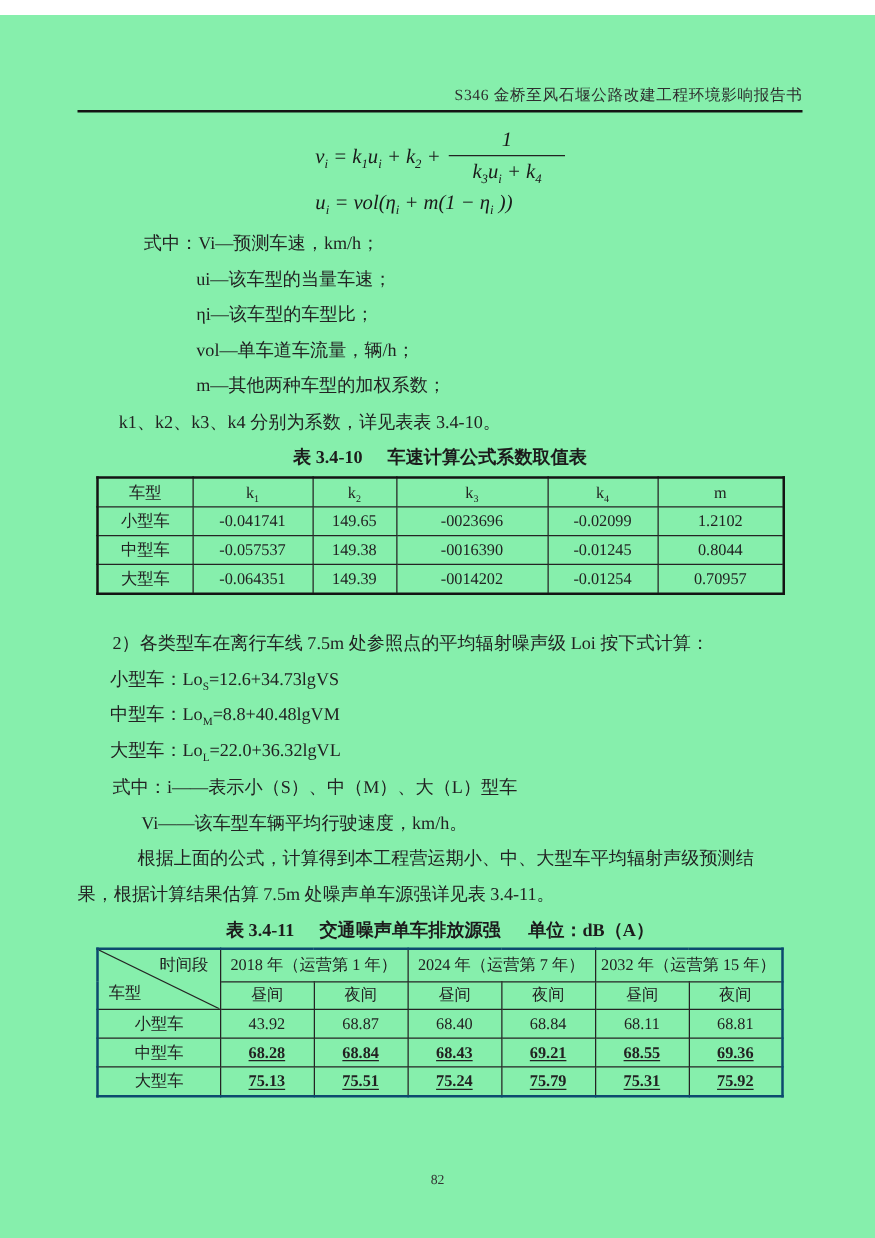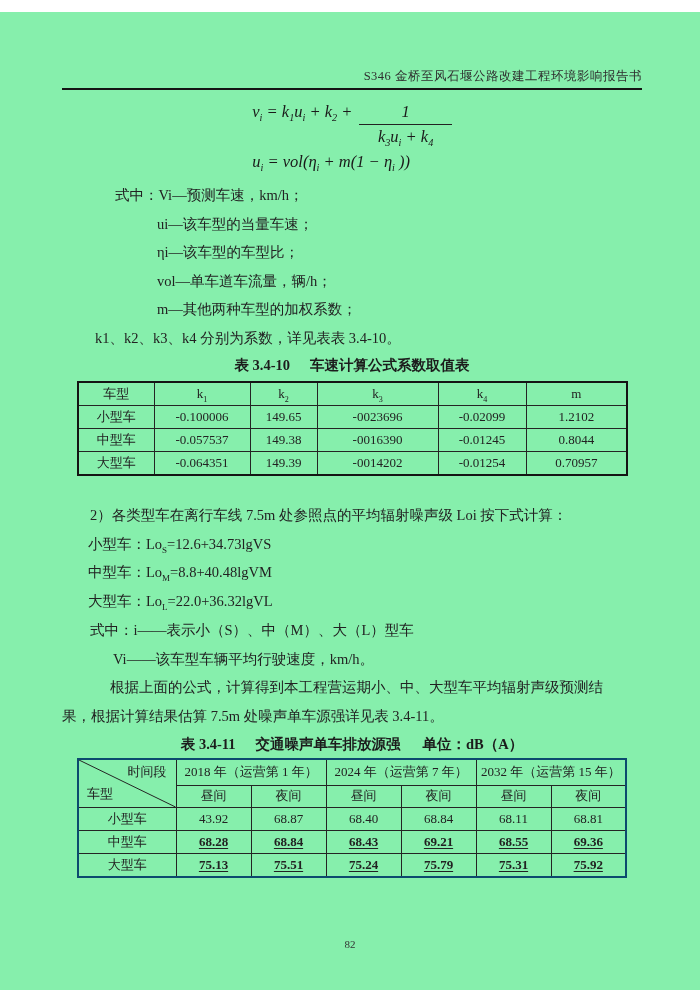--- a/index.html
+++ b/index.html
@@ -12,21 +12,21 @@
   .content { padding:0 58px 0 62px; }
 
   
   .header { margin-top:56px; }
   .header-title { text-align:right; font-size:12.5px; color:#2e2e2e; letter-spacing:0.5px; }
   .header-rule { border:none; border-top:2.2px solid #141414; margin:3px 0 0 0; }
 
   
   .formula-wrap { margin-top:12px; text-align:center; }
   .formula-inner { display:inline-block; text-align:left; font-style:italic; font-size:16.5px; color:#1a1a1a; }
-  .f1 { display:flex; align-items:flex-start; }
+  .f1 { display:flex; align-items:center; }
   .frac { display:inline-flex; flex-direction:column; align-items:center; margin-left:7px; }
   .frac .num { display:block; padding:0 42px 2px 42px; border-bottom:1.4px solid #222; }
   .frac .den { display:block; padding-top:2px; }
   .f2 { margin-top:5px; }
   sub { font-size:0.62em; line-height:0; }
 
   
   .exA { margin-top:9px; font-size:14.5px; line-height:28.5px; }
   .exA-l1 { padding-left:53px; }
   .exA-item { padding-left:95px; }
@@ -117,21 +117,21 @@
           <tr>
         <td>车型</td>
         <td><span>k</span><sub>1</sub></td>
         <td><span>k</span><sub>2</sub></td>
         <td><span>k</span><sub>3</sub></td>
         <td><span>k</span><sub>4</sub></td>
         <td>m</td>
       </tr>
       <tr>
         <td>小型车</td>
-        <td>-0.100006</td>
+        <td>-0.041741</td>
         <td>149.65</td>
         <td>-0023696</td>
         <td>-0.02099</td>
         <td>1.2102</td>
       </tr>
       <tr>
         <td>中型车</td>
         <td>-0.057537</td>
         <td>149.38</td>
         <td>-0016390</td>

